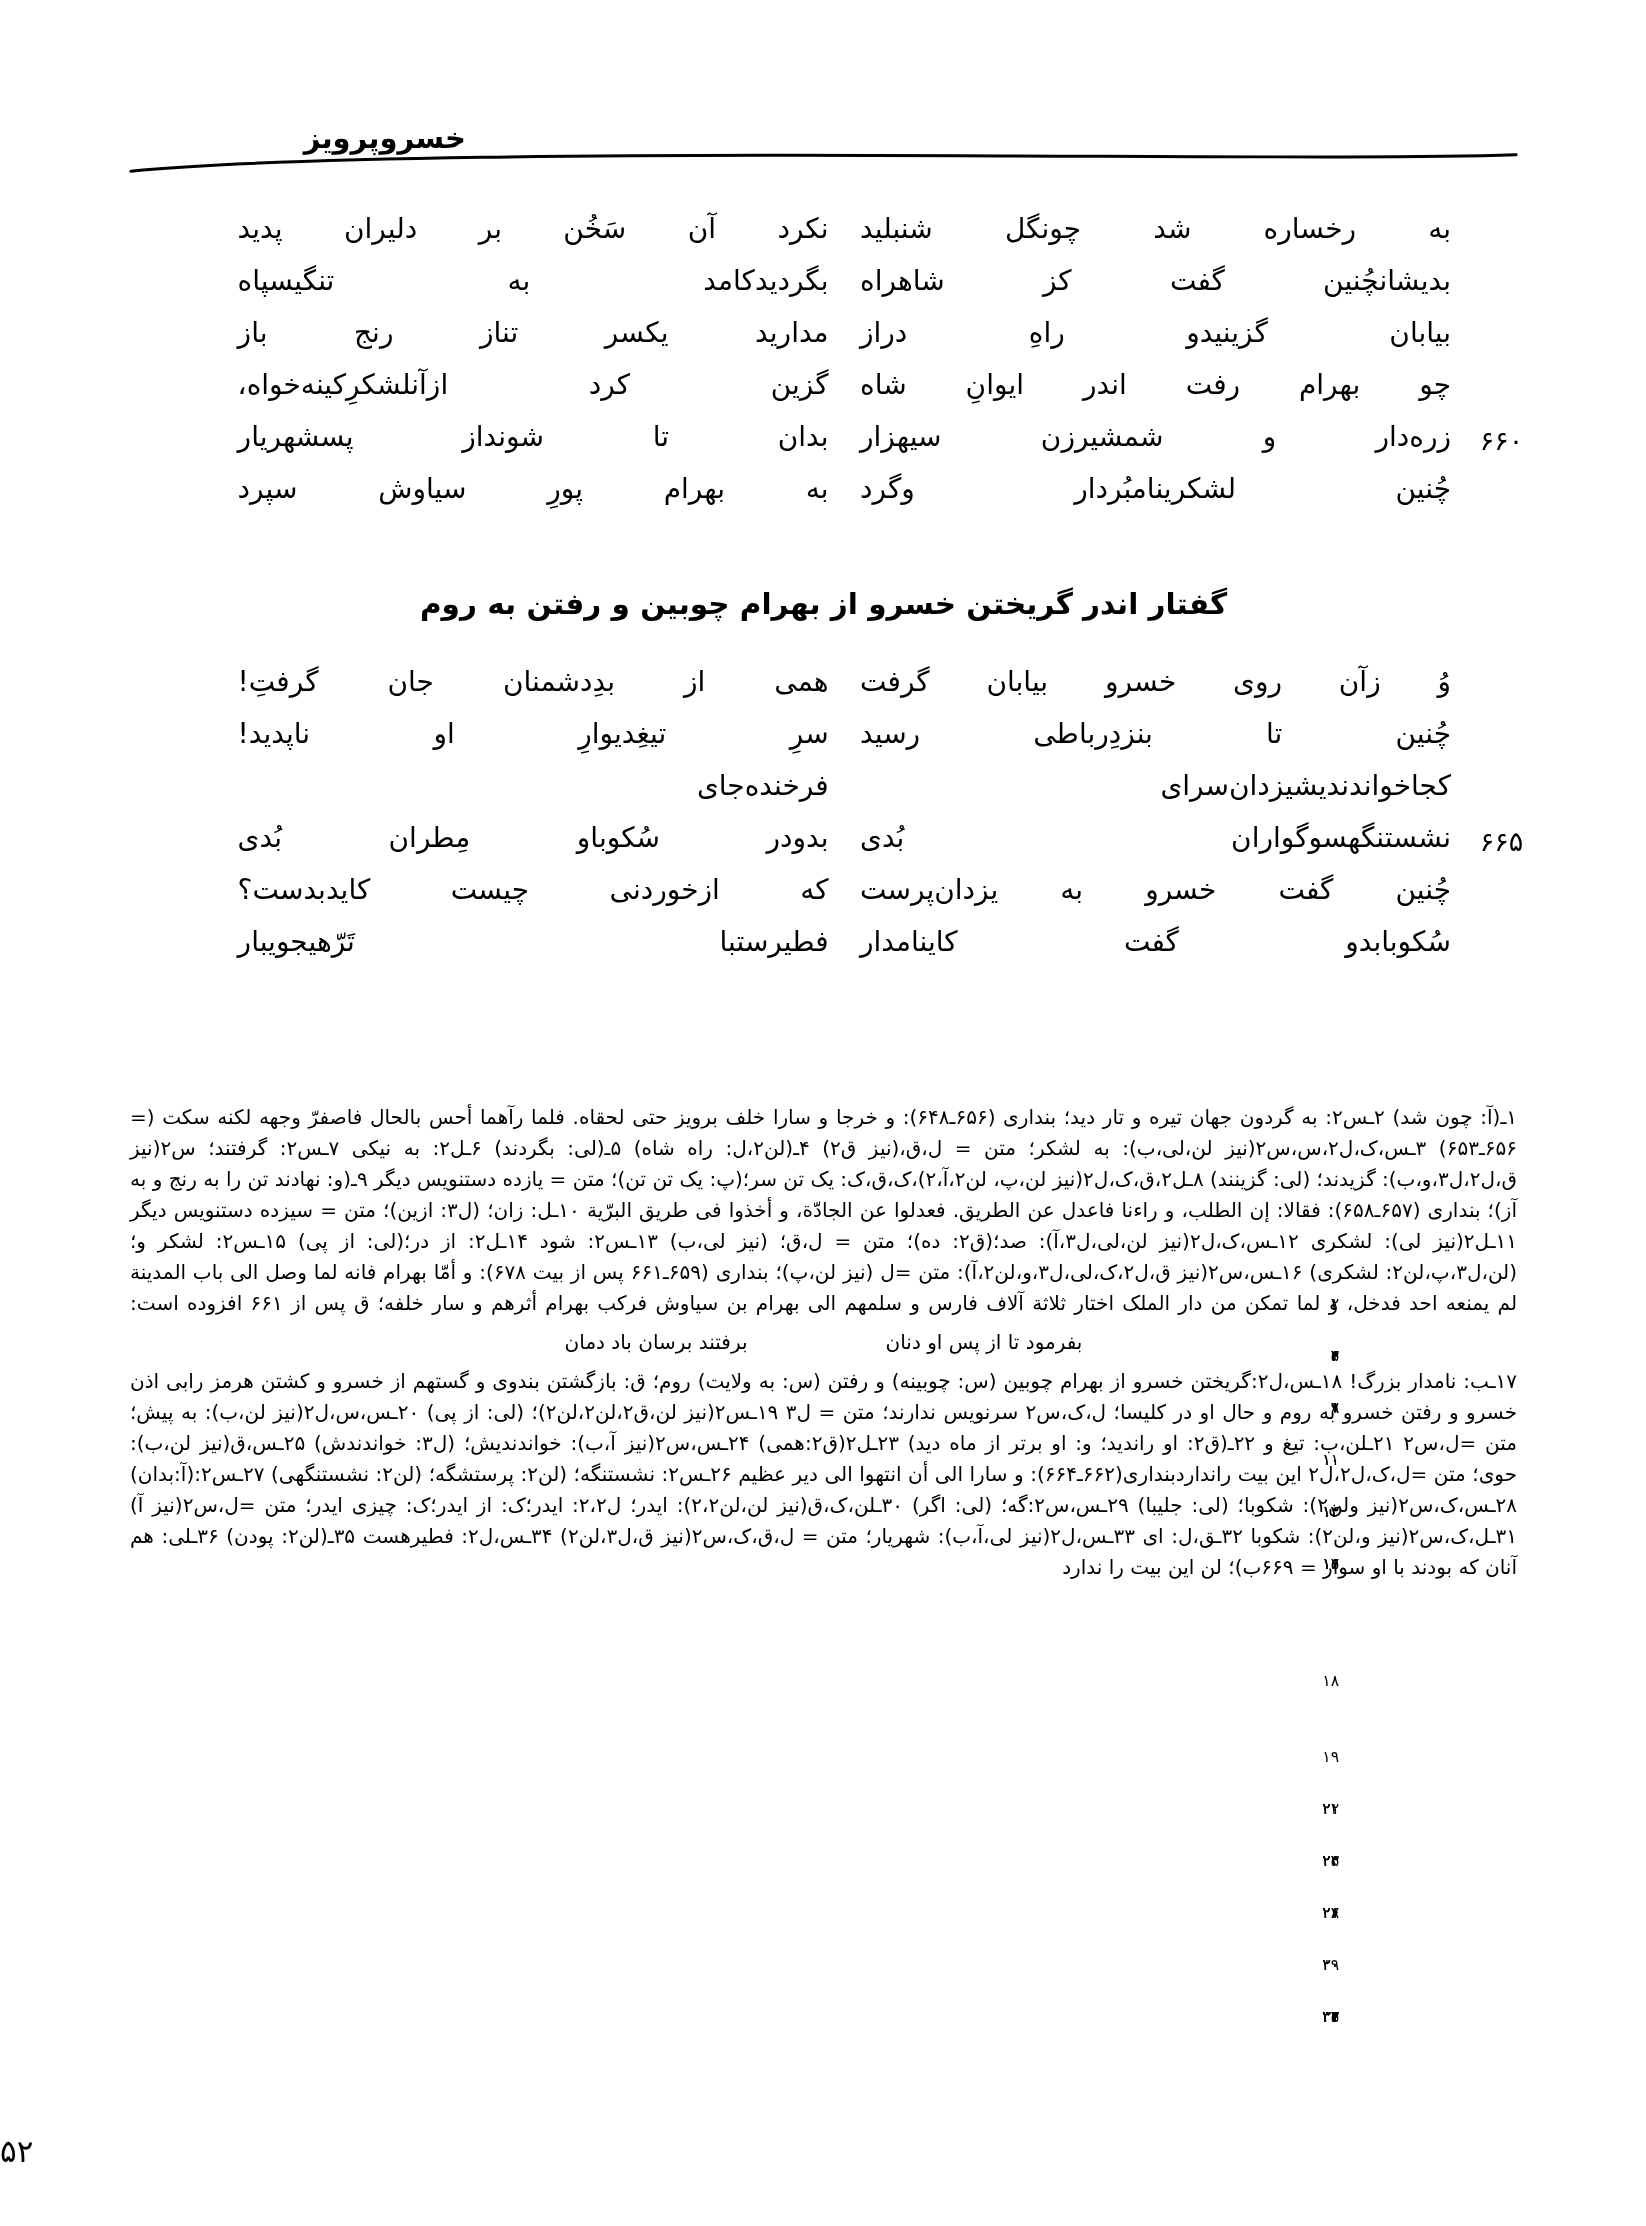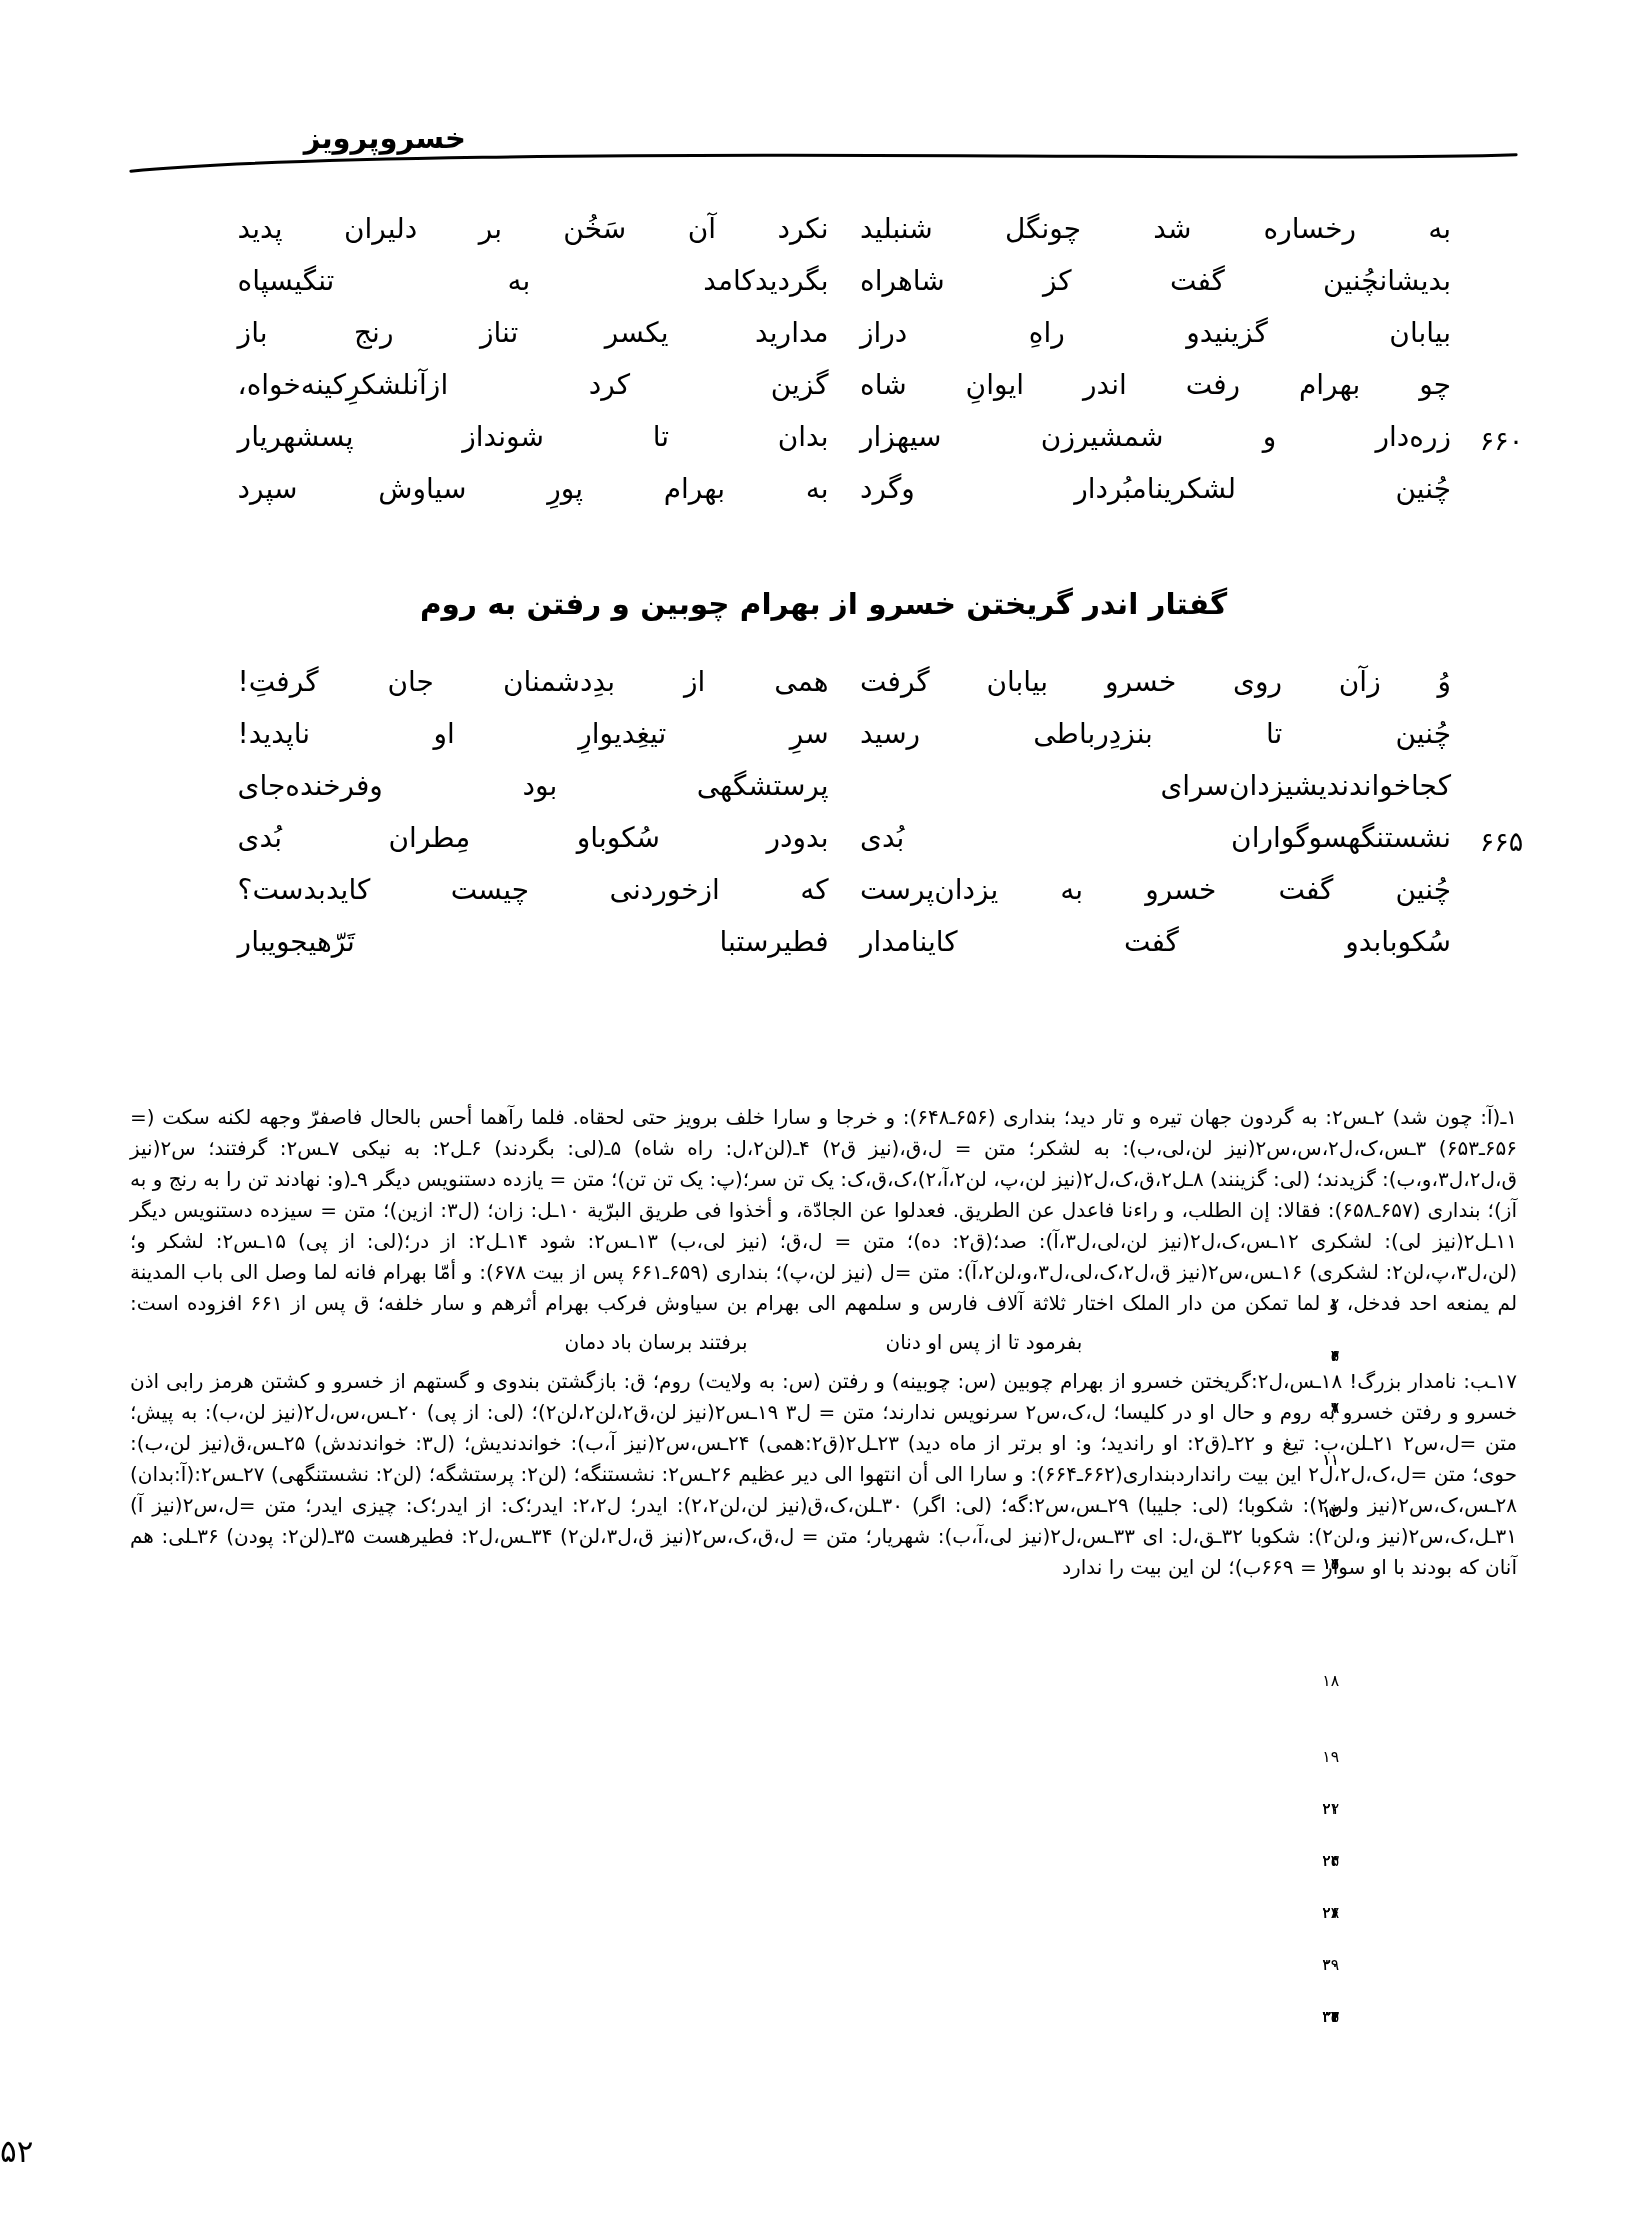--- a/index.html
+++ b/index.html
@@ -217,21 +217,21 @@
 
     <div class="verse-row">
       <div class="line-number"></div>
       <div class="hemistich right"><span>چُنین تا بنزدِ</span><sup class="apparatus">۲۰</sup><span>رباطی رسید</span></div>
       <div class="hemistich left"><span>سرِ تیغِ</span><sup class="apparatus">۲۱</sup><span>دیوارِ او ناپدید!</span><sup class="apparatus">۲۲</sup></div>
     </div>
 
     <div class="verse-row">
       <div class="line-number"></div>
       <div class="hemistich right"><span>کجا</span><sup class="apparatus">۲۳</sup><span>خواندندیش</span><sup class="apparatus">۲۴</sup><span>یزدان‌سرای</span></div>
-      <div class="hemistich left"><span>پرستشگهی بود و</span><sup class="apparatus">۲۵</sup><span>فرخنده‌جای</span></div>
+      <div class="hemistich left"><sup class="apparatus">۲۵</sup><span>فرخنده‌جای</span></div>
     </div>
 
     <div class="verse-row">
       <div class="line-number">۶۶۵</div>
       <div class="hemistich right"><span>نشستنگه</span><sup class="apparatus">۲۶</sup><span>سوگواران بُدی</span></div>
       <div class="hemistich left"><span>بدو</span><sup class="apparatus">۲۷</sup><span>در سُکوبا</span><sup class="apparatus">۲۸</sup><span>و مِطران بُدی</span></div>
     </div>
 
     <div class="verse-row">
       <div class="line-number"></div>

